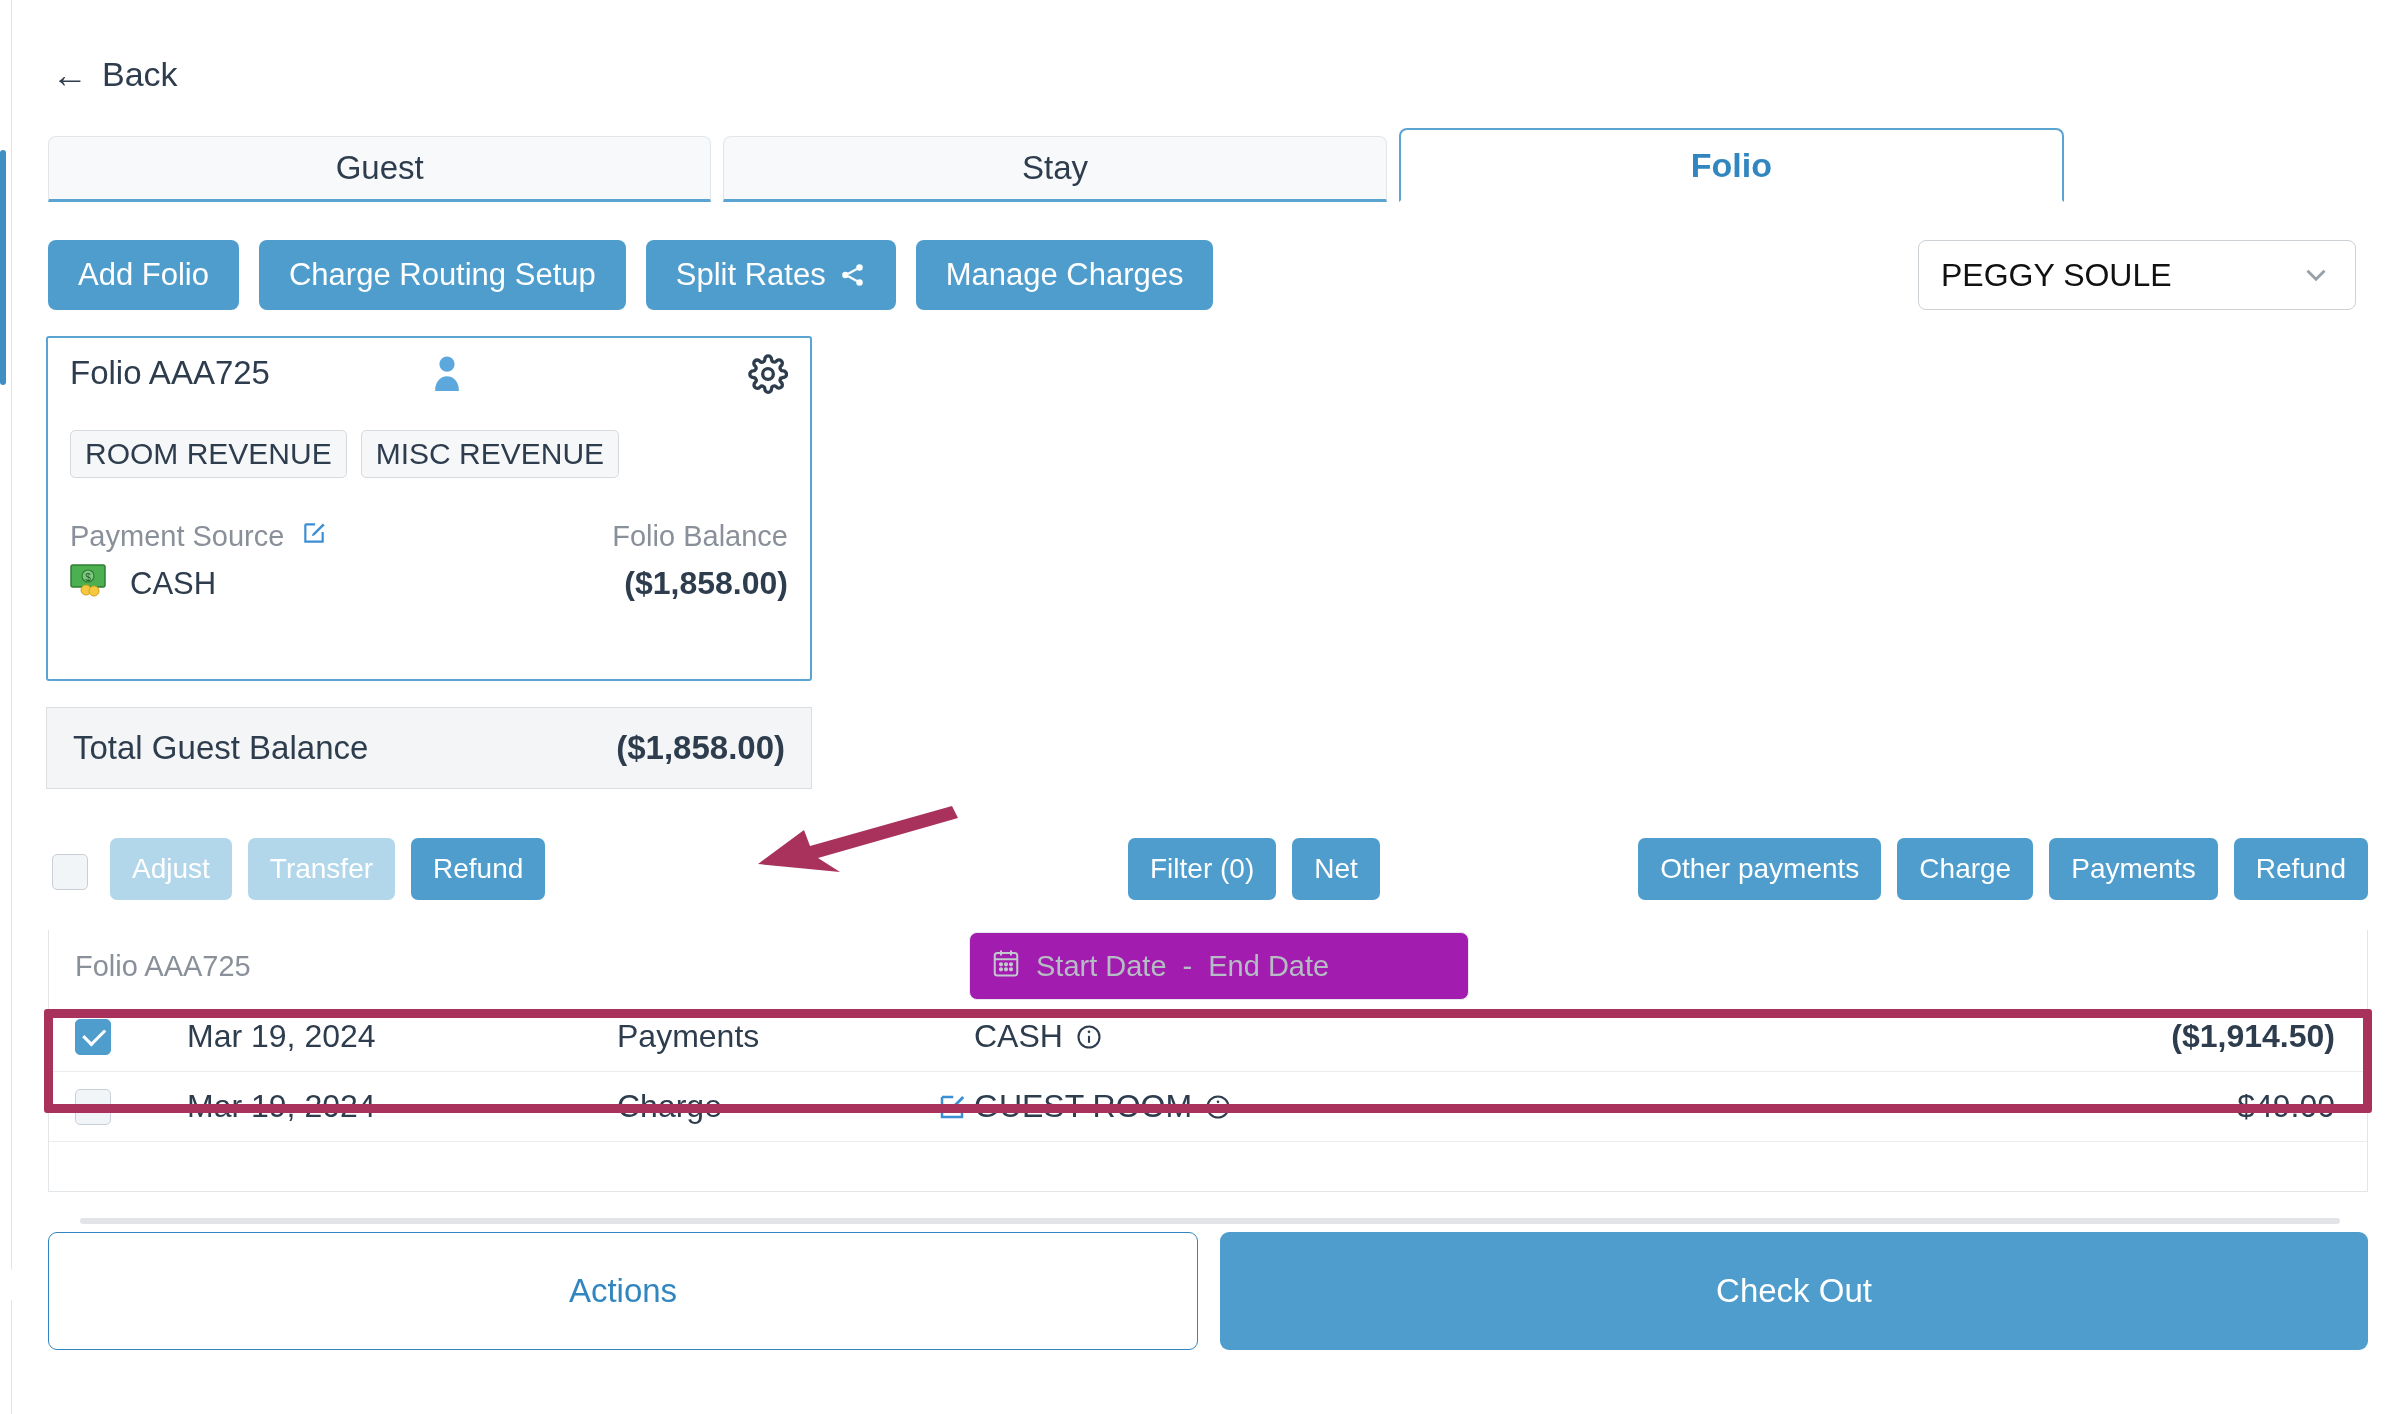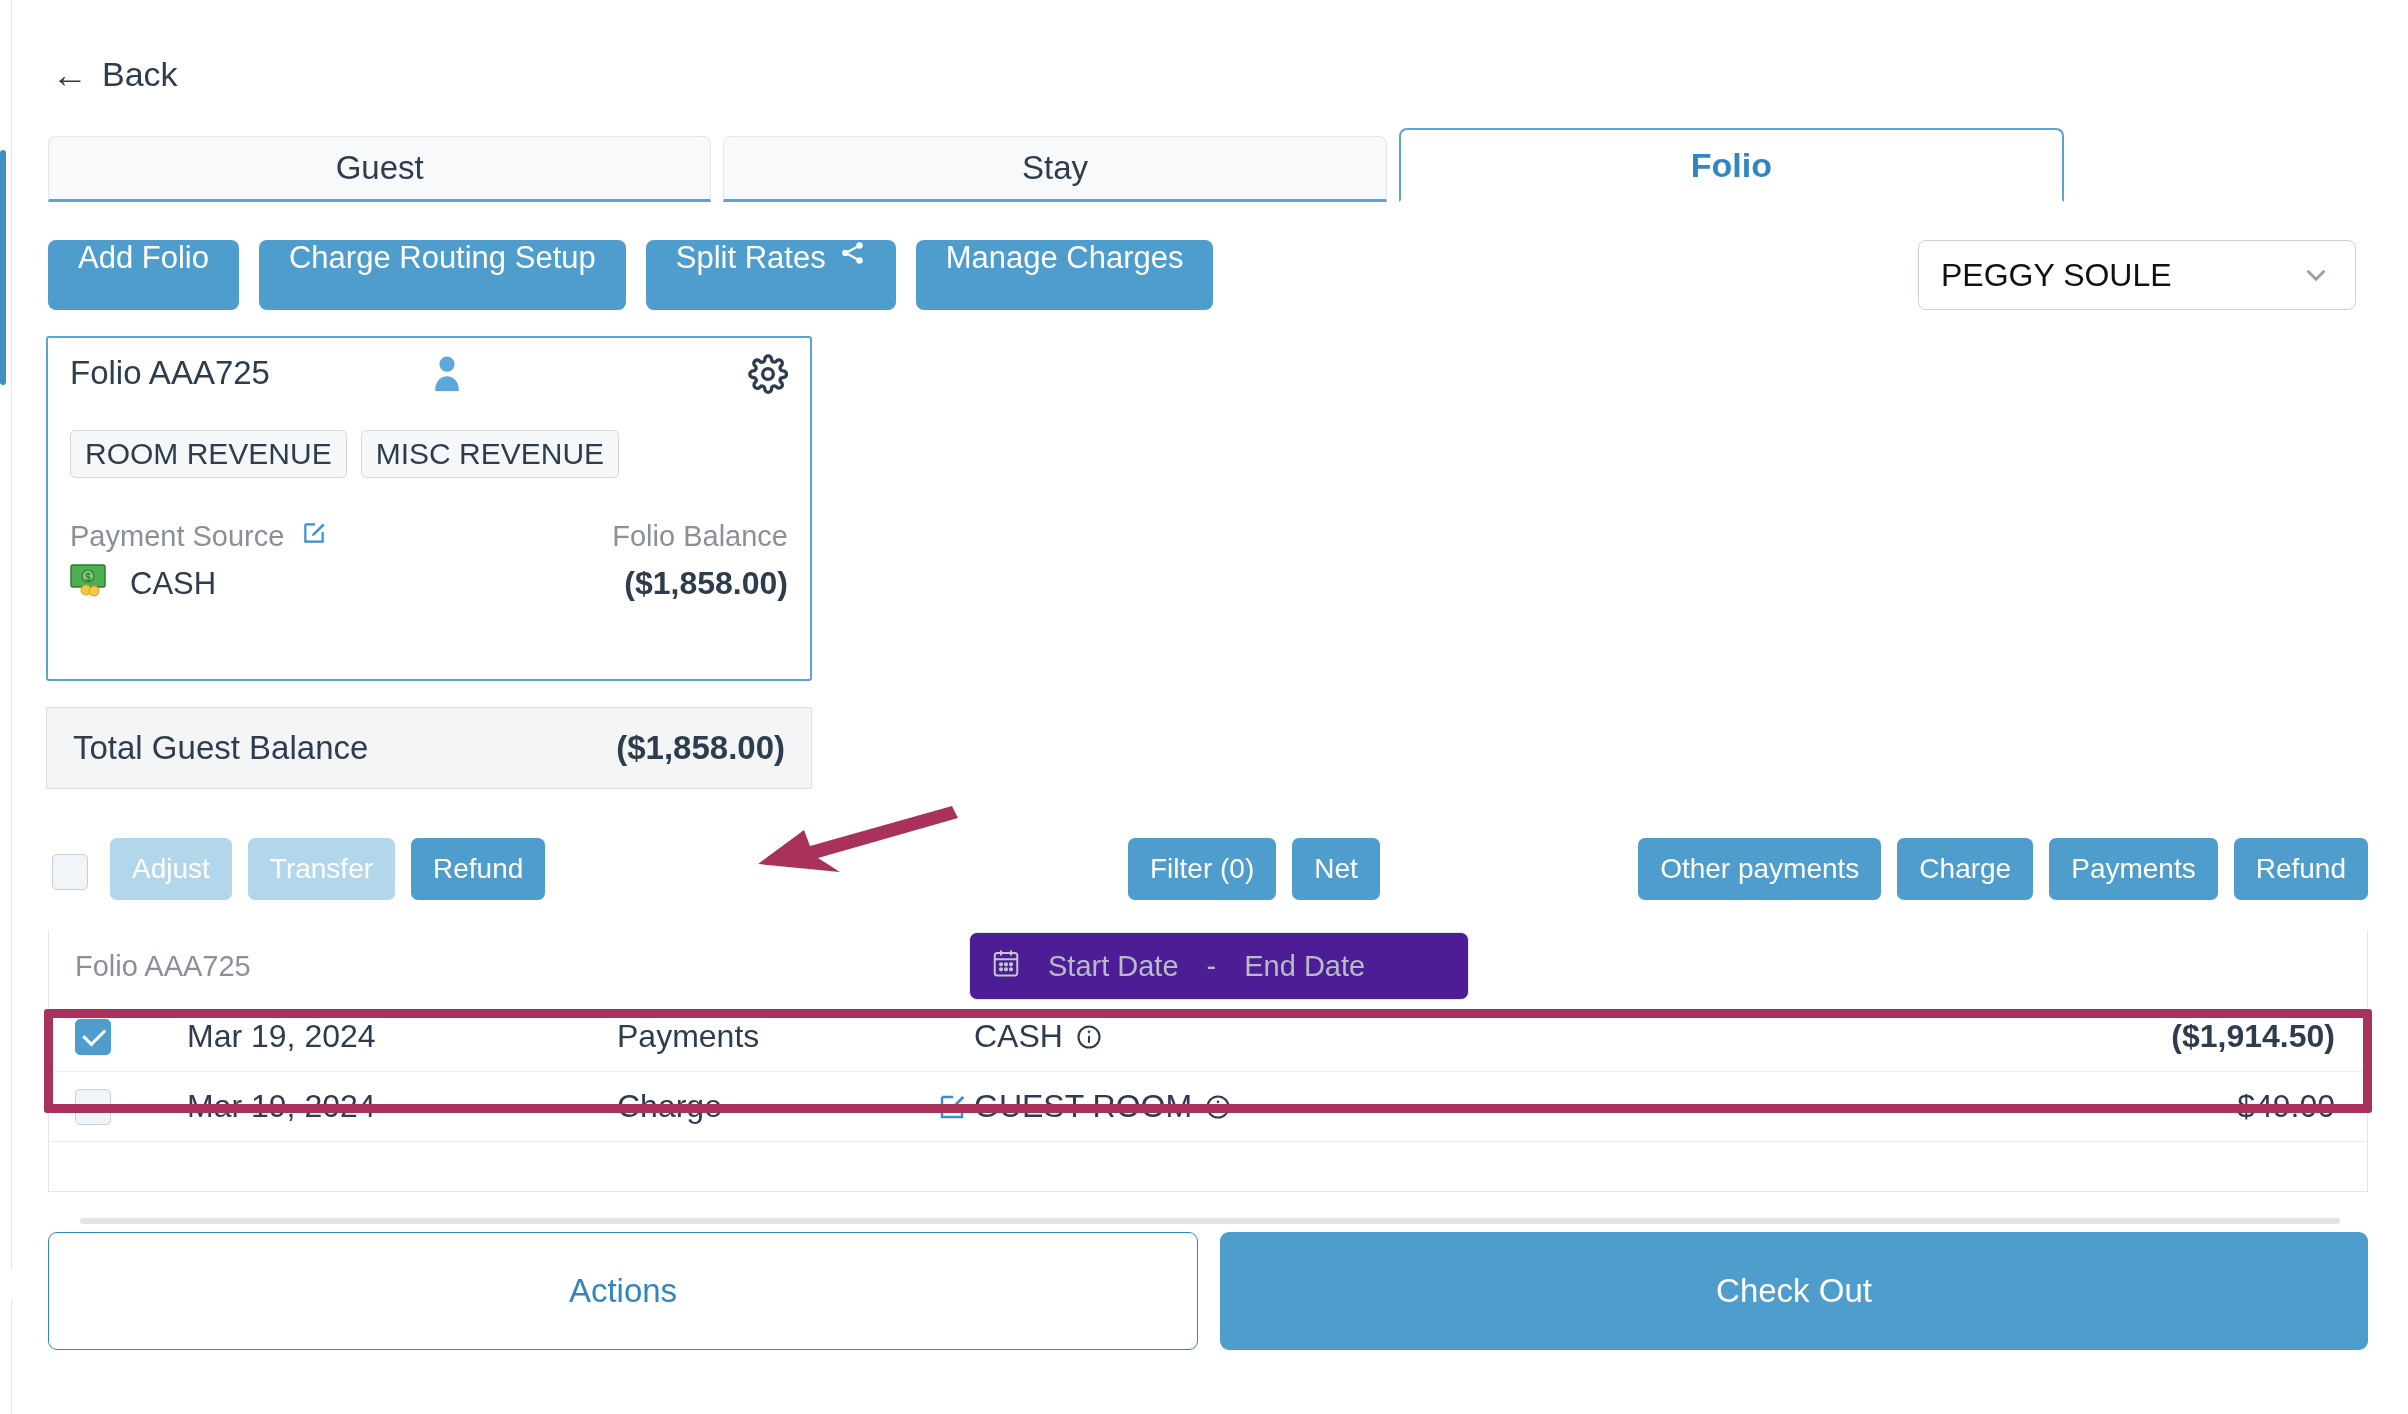--- a/index.html
+++ b/index.html
@@ -53,21 +53,21 @@
     border: 2px solid #5ba3d0; border-bottom: 2px solid #ffffff;
     color: #3286c0; font-weight: bold; font-size: 34px;
     margin-right: 0;
   }
 
   
   .primary-row { position: absolute; left: 48px; top: 240px; display: flex; gap: 20px; }
   .btn-blue {
     background: #4e9dcc; color: #ffffff; border: none; border-radius: 8px;
     font-size: 31px; font-family: "Liberation Sans", sans-serif;
-    padding: 0 30px; height: 70px; display: flex; justify-content: center;
+    padding: 0 30px; height: 70px; display: flex; align-items: center; justify-content: center;
     cursor: pointer; white-space: nowrap;
   }
   .btn-blue .share-ico { margin-left: 14px; display: inline-flex; }
 
   
   .guest-select {
     position: absolute; left: 1918px; top: 240px; width: 438px; height: 70px;
     border: 1px solid #ccd1d6; border-radius: 8px; background: #fff;
     display: flex; align-items: center; justify-content: space-between;
     padding: 0 22px; font-size: 32px; color: #111; cursor: pointer;
@@ -133,22 +133,22 @@
 
   
   .table-panel {
     position: absolute; left: 48px; top: 930px; width: 2320px; height: 262px;
     border: 1px solid #e3e6e9; border-top: none; background: #fff;
   }
   .tp-head { position: relative; height: 72px; }
   .tp-folio { position: absolute; left: 26px; top: 20px; font-size: 29px; color: #8a9099; }
   .date-range {
     position: absolute; left: 920px; top: 2px; width: 500px; height: 68px;
-    border: 1px solid #e6e9ec; border-radius: 8px; background: #4c1d95;
-    display: flex; align-items: center; gap: 28px; padding: 0 22px;
+    border: 1px solid #e6e9ec; border-radius: 8px; background: #a21caf;
+    display: flex; align-items: center; gap: 16px; padding: 0 22px;
     font-size: 29px; color: #b6bcc3; cursor: pointer;
   }
   .date-range .dash { color: #b6bcc3; }
 
   .row {
     position: relative; height: 70px; display: flex; align-items: center;
     border-bottom: 1px solid #ebedef;
   }
   .row .cb {
     position: absolute; left: 26px; width: 36px; height: 36px;

